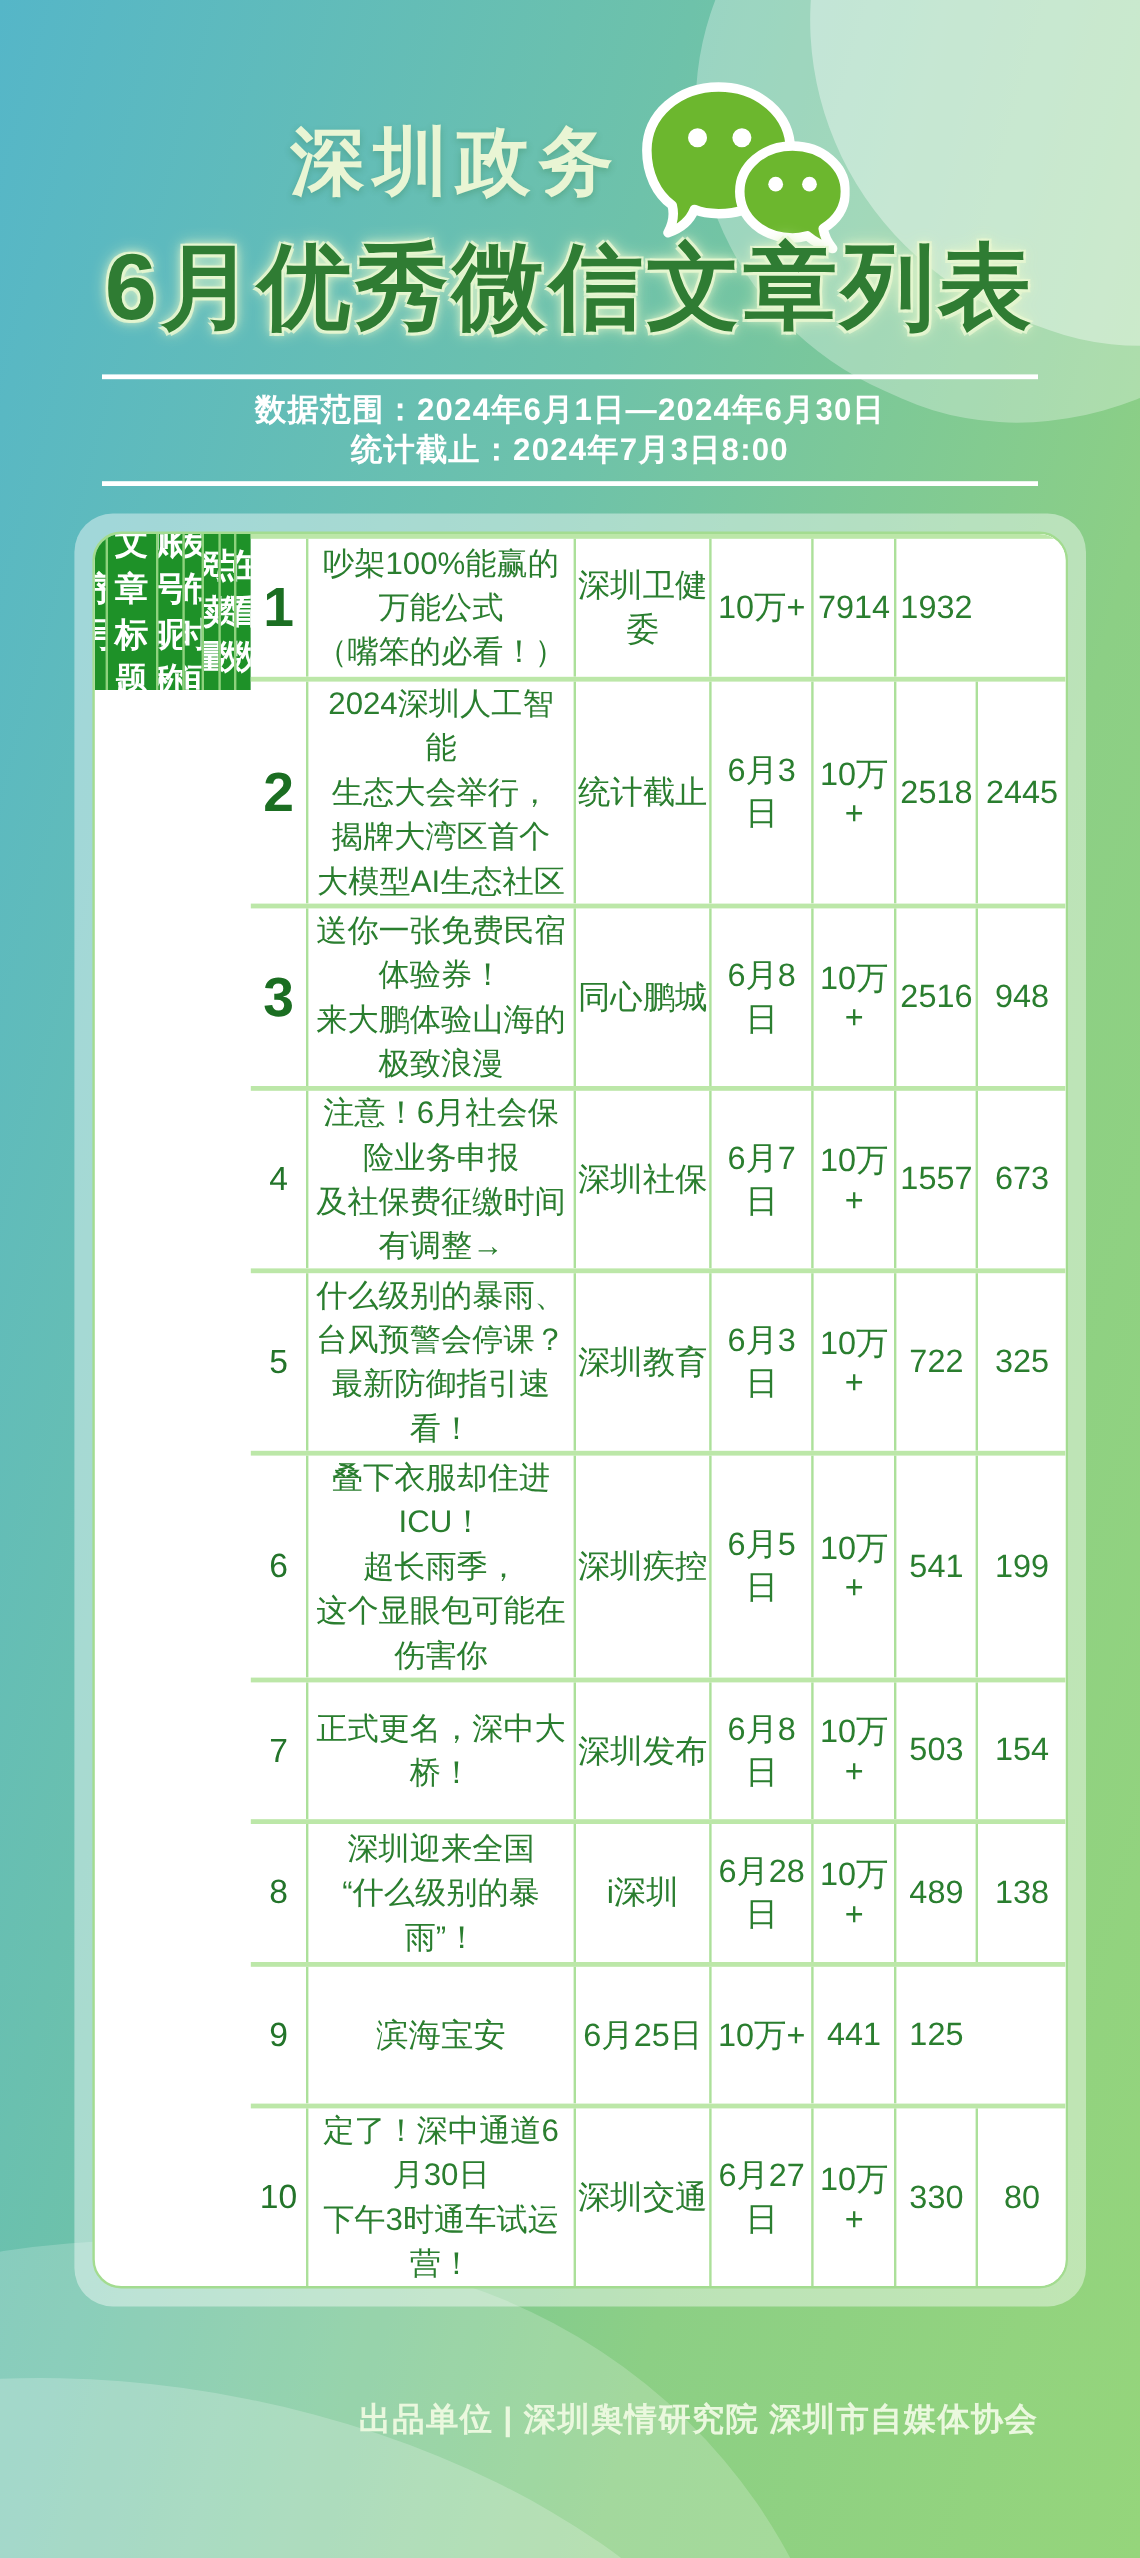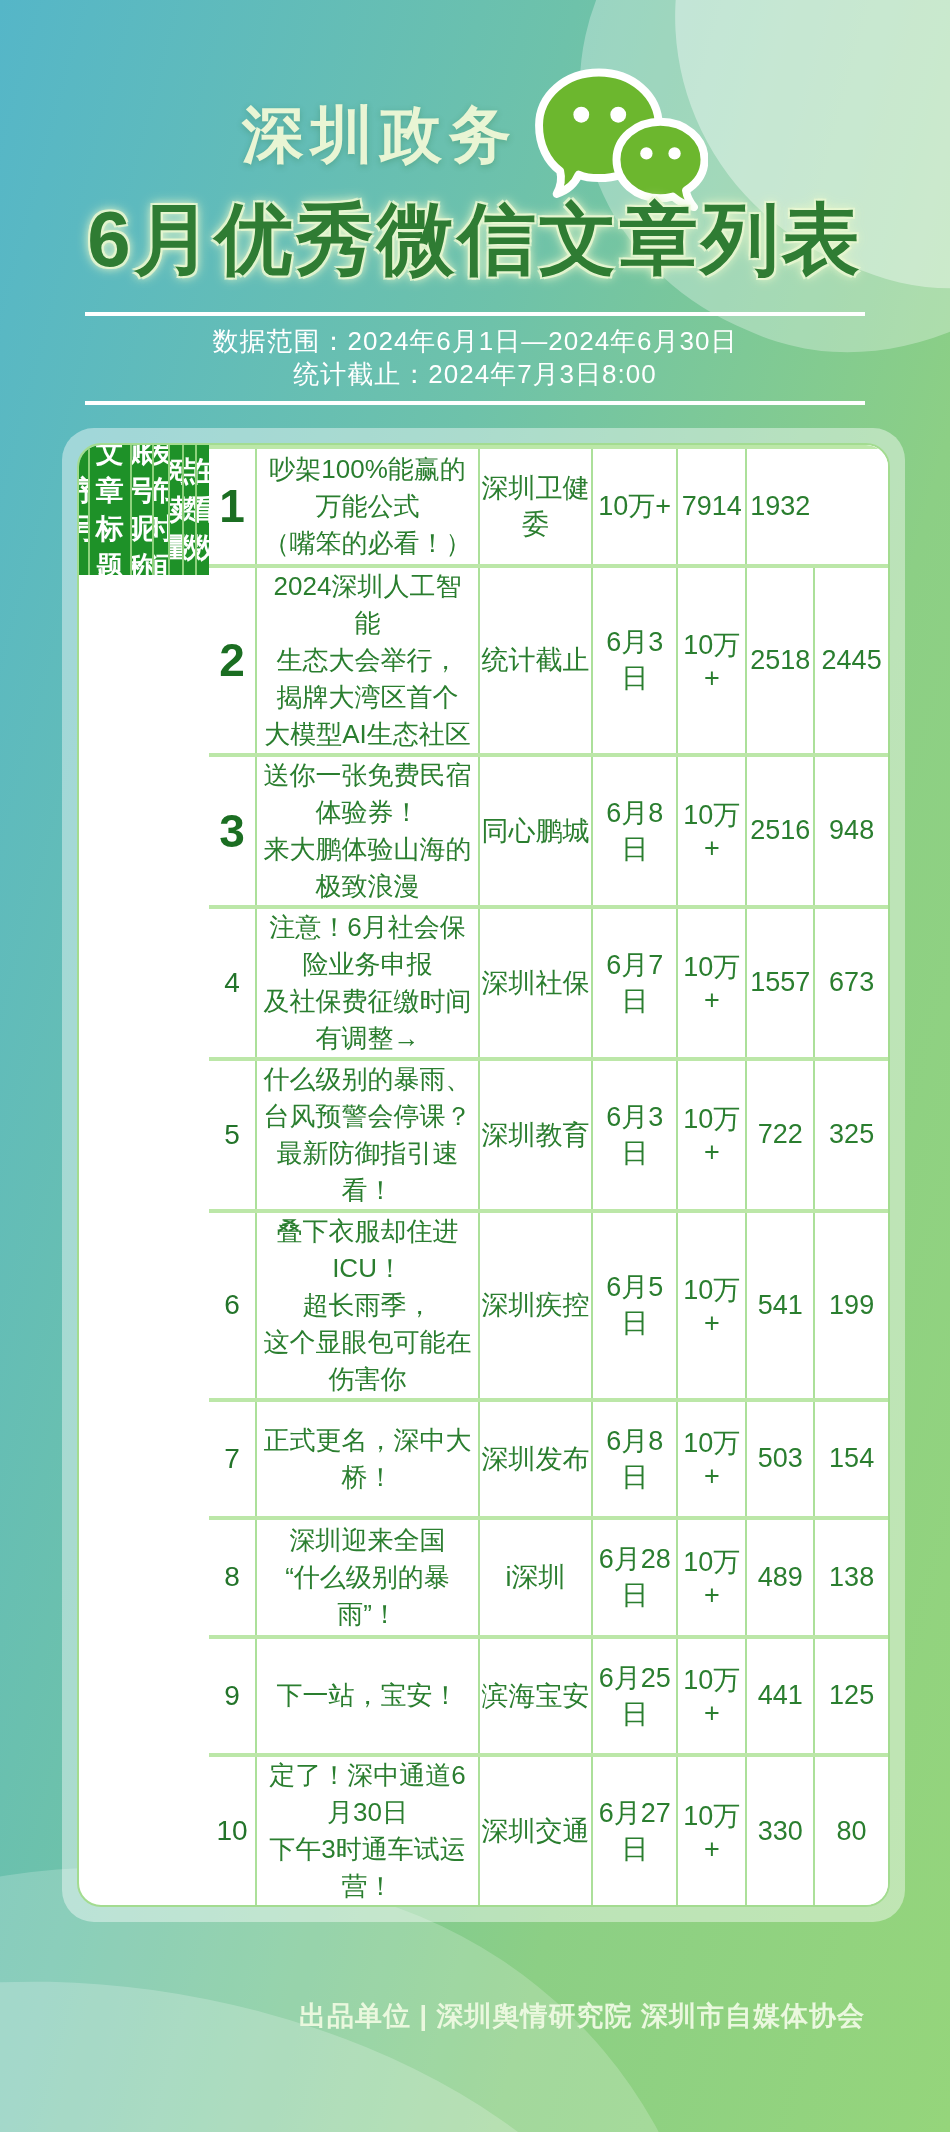--- a/index.html
+++ b/index.html
@@ -28,21 +28,21 @@
   .title{position:absolute;top:188px;left:0;right:0;text-align:center;
     font-size:78px;font-weight:800;letter-spacing:3px;color:#2f7c33;
     text-shadow:0 0 3px #ecf9da,0 0 8px #e6f6cf,0 0 14px #ddf2c3,
       2px 2px 0 rgba(232,247,212,.85),-2px -2px 0 rgba(232,247,212,.85),
       2px -2px 0 rgba(232,247,212,.85),-2px 2px 0 rgba(232,247,212,.85);}
 
   
   .strip{position:absolute;left:85px;top:312px;width:780px;
     border-top:4px solid #ffffff;border-bottom:4px solid #ffffff;
     padding:9px 0 10px 0;text-align:center;}
-  .strip .line{color:#ffffff;font-size:26px;line-height:33px;letter-spacing:1px;font-weight:normal;}
+  .strip .line{color:#ffffff;font-size:26px;line-height:33px;letter-spacing:1px;font-weight:bold;}
 
   
   .card{position:absolute;left:62px;top:428px;width:843px;height:1494px;
     background:rgba(255,255,255,0.42);border-radius:32px;box-sizing:border-box;padding:15px;}
   .table{width:100%;height:100%;background:#ffffff;border:2px solid #a3dc90;
     border-radius:24px;overflow:hidden;box-sizing:border-box;display:flex;flex-direction:row;}
   .thead{height:130px;flex:0 0 130px;background:#1e9128;display:grid;
     grid-template-columns:6.8% 32.8% 16.7% 12.5% 10.2% 10.0% 11.0%;}
   .thead .cell{display:flex;align-items:center;justify-content:center;
     color:#ffffff;font-size:28px;font-weight:bold;font-family:"Liberation Serif",serif;
@@ -181,21 +181,20 @@
             <div class="cell c1">深圳迎来全国
 “什么级别的暴雨”！</div>
             <div class="cell c2">i深圳</div>
             <div class="cell c3">6月28日</div>
             <div class="cell c4">10万+</div>
             <div class="cell c5">489</div>
             <div class="cell c6">138</div>
           </div>
           <div class="trow">
             <div class="cell c0">9</div>
-            <div class="cell c1">下一站，宝安！</div>
             <div class="cell c2">滨海宝安</div>
             <div class="cell c3">6月25日</div>
             <div class="cell c4">10万+</div>
             <div class="cell c5">441</div>
             <div class="cell c6">125</div>
           </div>
           <div class="trow">
             <div class="cell c0">10</div>
             <div class="cell c1">定了！深中通道6月30日
 下午3时通车试运营！</div>

